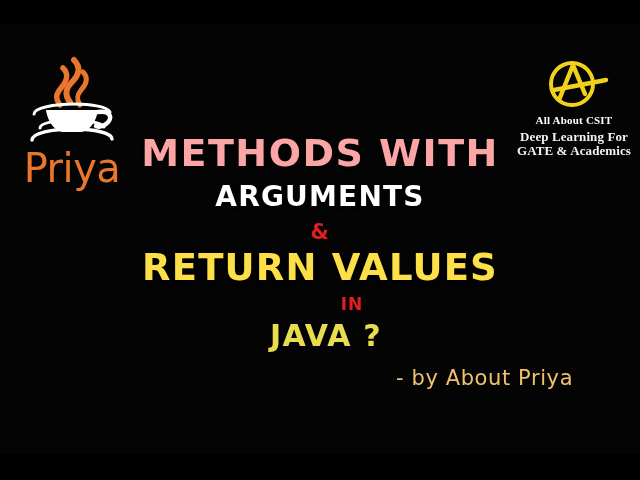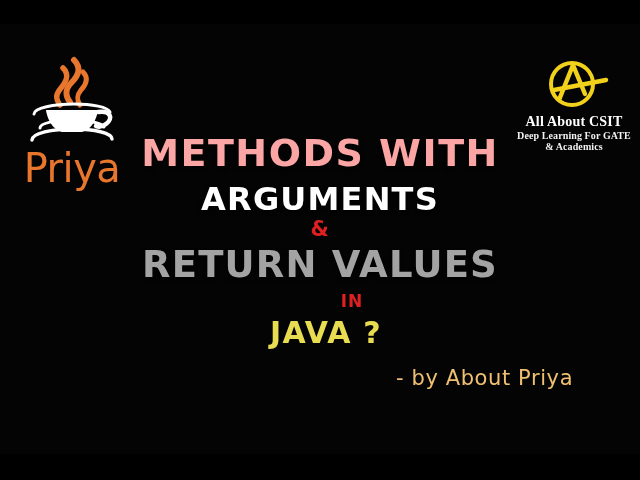--- a/index.html
+++ b/index.html
@@ -87,34 +87,34 @@
     height: 58px;
   }
   #csit-name {
     position: absolute;
     left: 0;
     top: 58px;
     width: 116px;
     text-align: center;
     font-family: "Liberation Serif", serif;
     font-weight: bold;
-    font-size: 14px;
+    font-size: 11px;
     color: #FFFFFF;
     letter-spacing: 0.2px;
     line-height: 1.1;
   }
   #csit-tagline {
     position: absolute;
     left: -4px;
     top: 74px;
     width: 124px;
     text-align: center;
     font-family: "Liberation Serif", serif;
     font-weight: bold;
-    font-size: 10px;
+    font-size: 13px;
     color: #F2F2F2;
     letter-spacing: 0.1px;
     line-height: 1.1;
   }
 
   
   #title-block {
     position: absolute;
     left: 0;
     top: 134px;
@@ -132,36 +132,36 @@
     line-height: 1;
   }
   #line-methods {
     font-size: 38px;
     color: #fca5a5;
     letter-spacing: 1.5px;
     margin-bottom: 11px;
     text-shadow: 0 2px 4px rgba(0,0,0,0.9);
   }
   #line-arguments {
-    font-size: 32px;
+    font-size: 28px;
     color: #FFFFFF;
     letter-spacing: 1.2px;
-    margin-bottom: 4px;
+    margin-bottom: 11px;
     text-shadow: 0 2px 4px rgba(0,0,0,0.9);
   }
   #line-amp {
     font-size: 21px;
     color: #E02020;
     letter-spacing: 0.5px;
     margin-bottom: 6px;
     font-family: "DejaVu Sans", sans-serif;
   }
   #line-return {
     font-size: 37px;
-    color: #a3a3a3;
+    color: #fde047;
     letter-spacing: 1.2px;
     margin-bottom: 10px;
     text-shadow: 0 2px 4px rgba(0,0,0,0.9);
   }
   #line-in {
     font-size: 17px;
     color: #E02020;
     letter-spacing: 1px;
     margin-bottom: 8px;
     padding-left: 32px;

